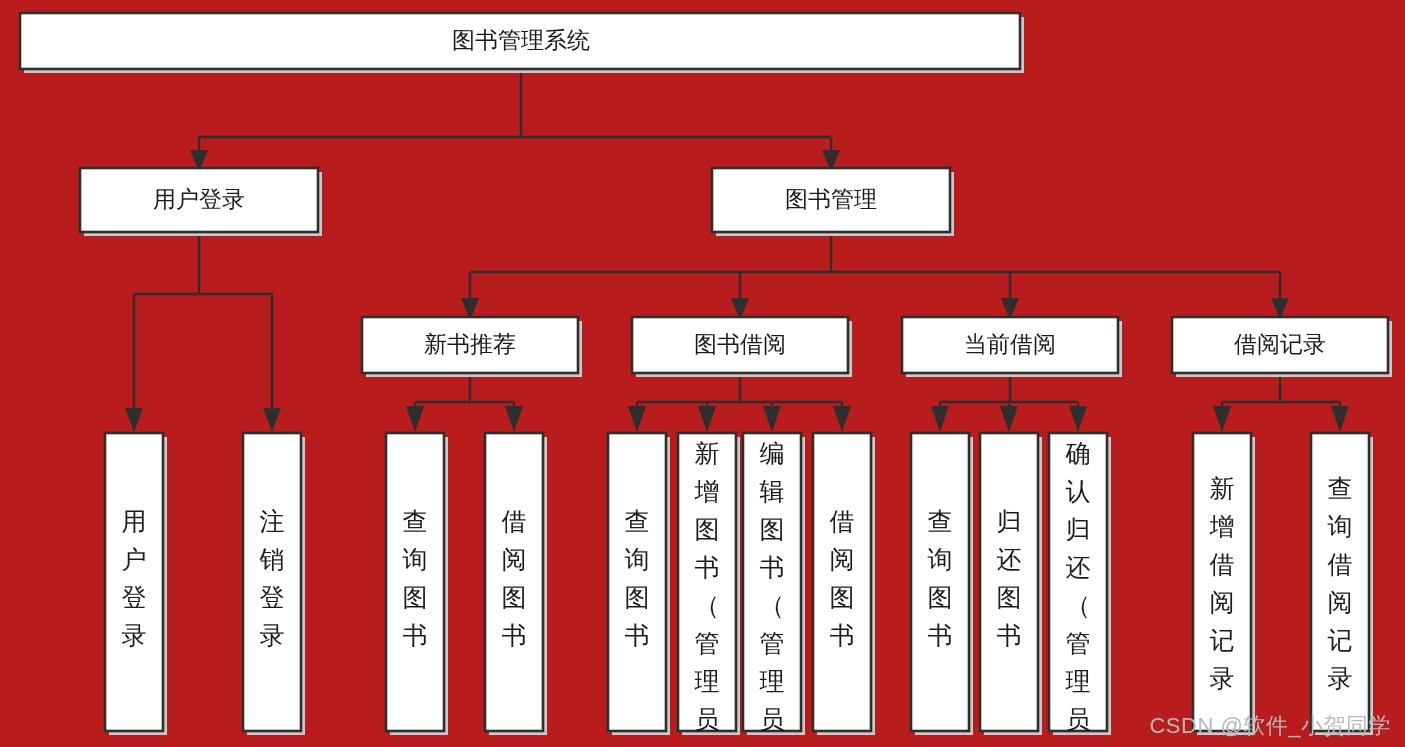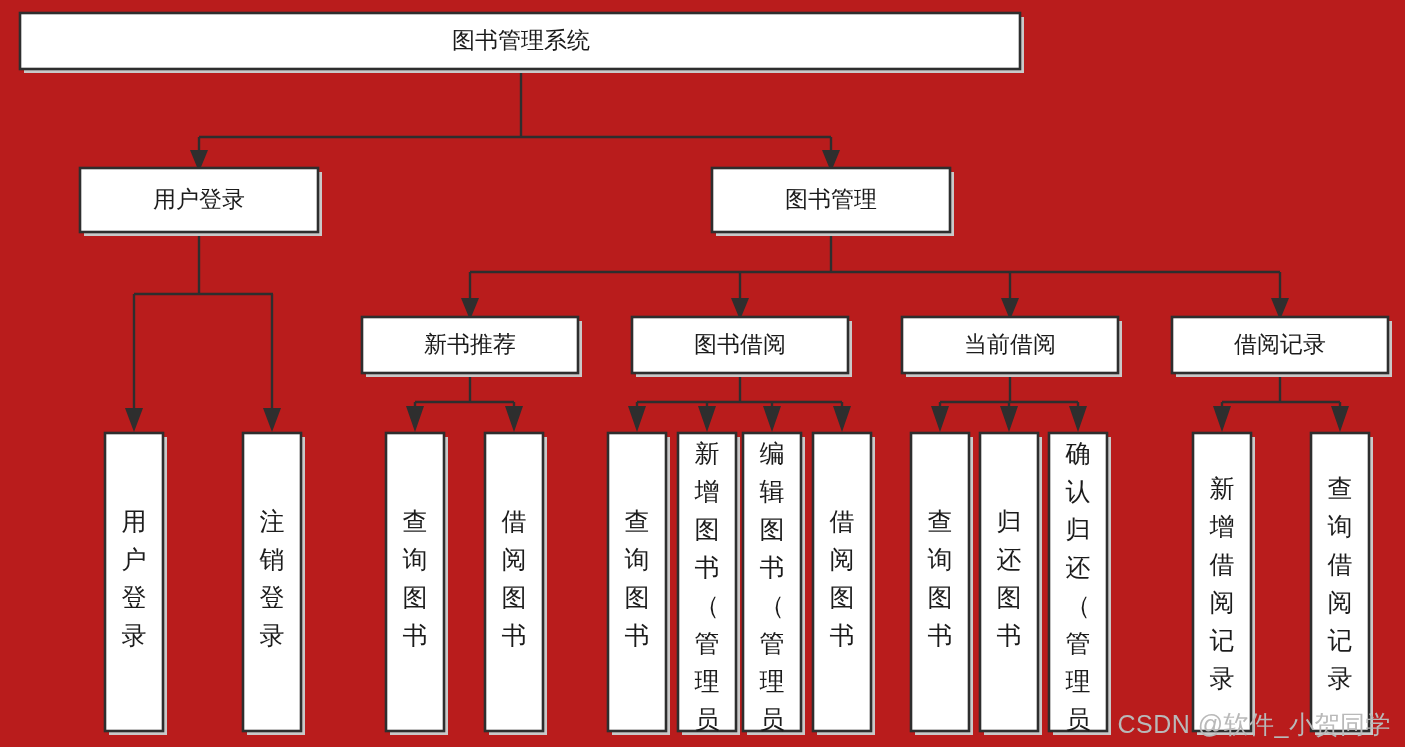--- a/index.html
+++ b/index.html
@@ -55,21 +55,21 @@
     font-family: "Liberation Sans", sans-serif;
     font-size: 25px;
     fill: #1b1b1b;
     text-anchor: middle;
   }
   .watermark {
     position: absolute;
     right: 14px;
     bottom: 6px;
     font-family: "Liberation Sans", sans-serif;
-    font-size: 25px;
+    font-size: 22px;
     color: #b9b9b9;
     letter-spacing: 0.5px;
     white-space: nowrap;
     pointer-events: none;
   }
 </style>
 </head>
 <body>
 
 <div id="stage">

